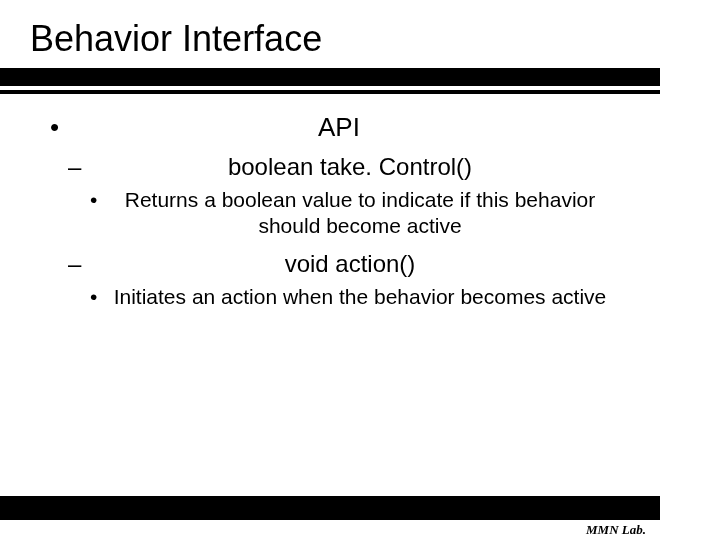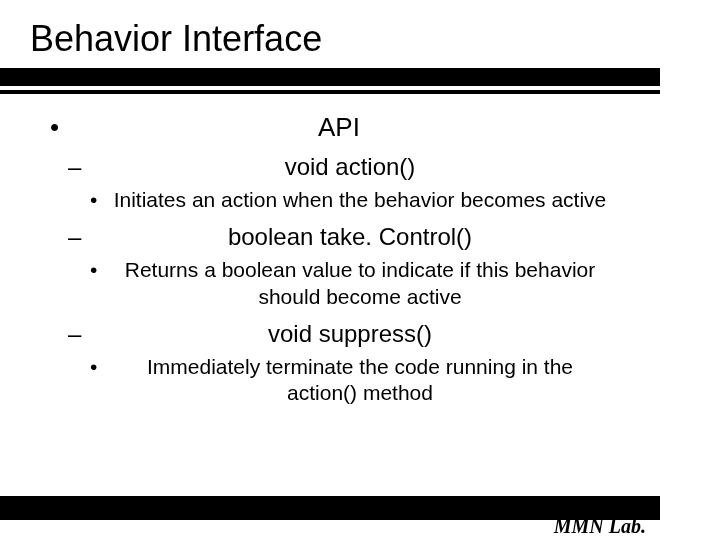--- a/index.html
+++ b/index.html
@@ -12,57 +12,51 @@
   .lvl1 { list-style: none; text-align: center; }
   .lvl1 > li { font-size: 26px; padding-left: 18px; position: relative; margin-bottom: 4px; }
   .lvl1 > li::before { content: "•"; position: absolute; left: 0; top: 0; }
   .lvl2 { list-style: none; margin-top: 10px; }
   .lvl2 > li { font-size: 24px; padding-left: 22px; position: relative; margin-top: 10px; }
   .lvl2 > li::before { content: "–"; position: absolute; left: 0; top: 0; }
   .lvl3 { list-style: none; margin-top: 6px; }
   .lvl3 > li { font-size: 21px; padding-left: 20px; position: relative; line-height: 1.25; margin-bottom: 6px; }
   .lvl3 > li::before { content: "•"; position: absolute; left: 0; top: 0; }
   .footer-bar { position: absolute; left: 0; bottom: 20px; width: 100%; height: 24px; background: #000; }
-  .footer-label { position: absolute; right: 14px; bottom: 2px; font-family: "Times New Roman", Times, serif; font-size: 20px; font-weight: bold; font-style: italic; color: #000; }
+  .footer-label { position: absolute; right: 14px; bottom: 2px; font-family: "Times New Roman", Times, serif; font-size: 13px; font-weight: bold; font-style: italic; color: #000; }
 </style>
 </head>
 <body>
 
 <div class="slide">
 
   <div class="title">Behavior Interface</div>
   <div class="bar-thick"></div>
   <div class="bar-thin"></div>
 
   <div class="content">
     <ul class="lvl1">
       <li>
         <span>API</span>
         <ul class="lvl2">
 
           <li>
-            <span>void action()</span>
-            <ul class="lvl3">
-              <li>Initiates an action when the behavior becomes active</li>
-            </ul>
-          </li>
-
-          <li>
             <span>boolean take. Control()</span>
             <ul class="lvl3">
               <li>Returns a boolean value to indicate if this behavior should become active</li>
             </ul>
           </li>
 
           <li>
-            <span>void suppress()</span>
+            <span>void action()</span>
             <ul class="lvl3">
-              <li>Immediately terminate the code running in the action() method</li>
+              <li>Initiates an action when the behavior becomes active</li>
             </ul>
           </li>
+
 
         </ul>
       </li>
     </ul>
   </div>
 
   <div class="footer-bar"></div>
   <div class="footer-label">MMN Lab.</div>
 </div>
 

